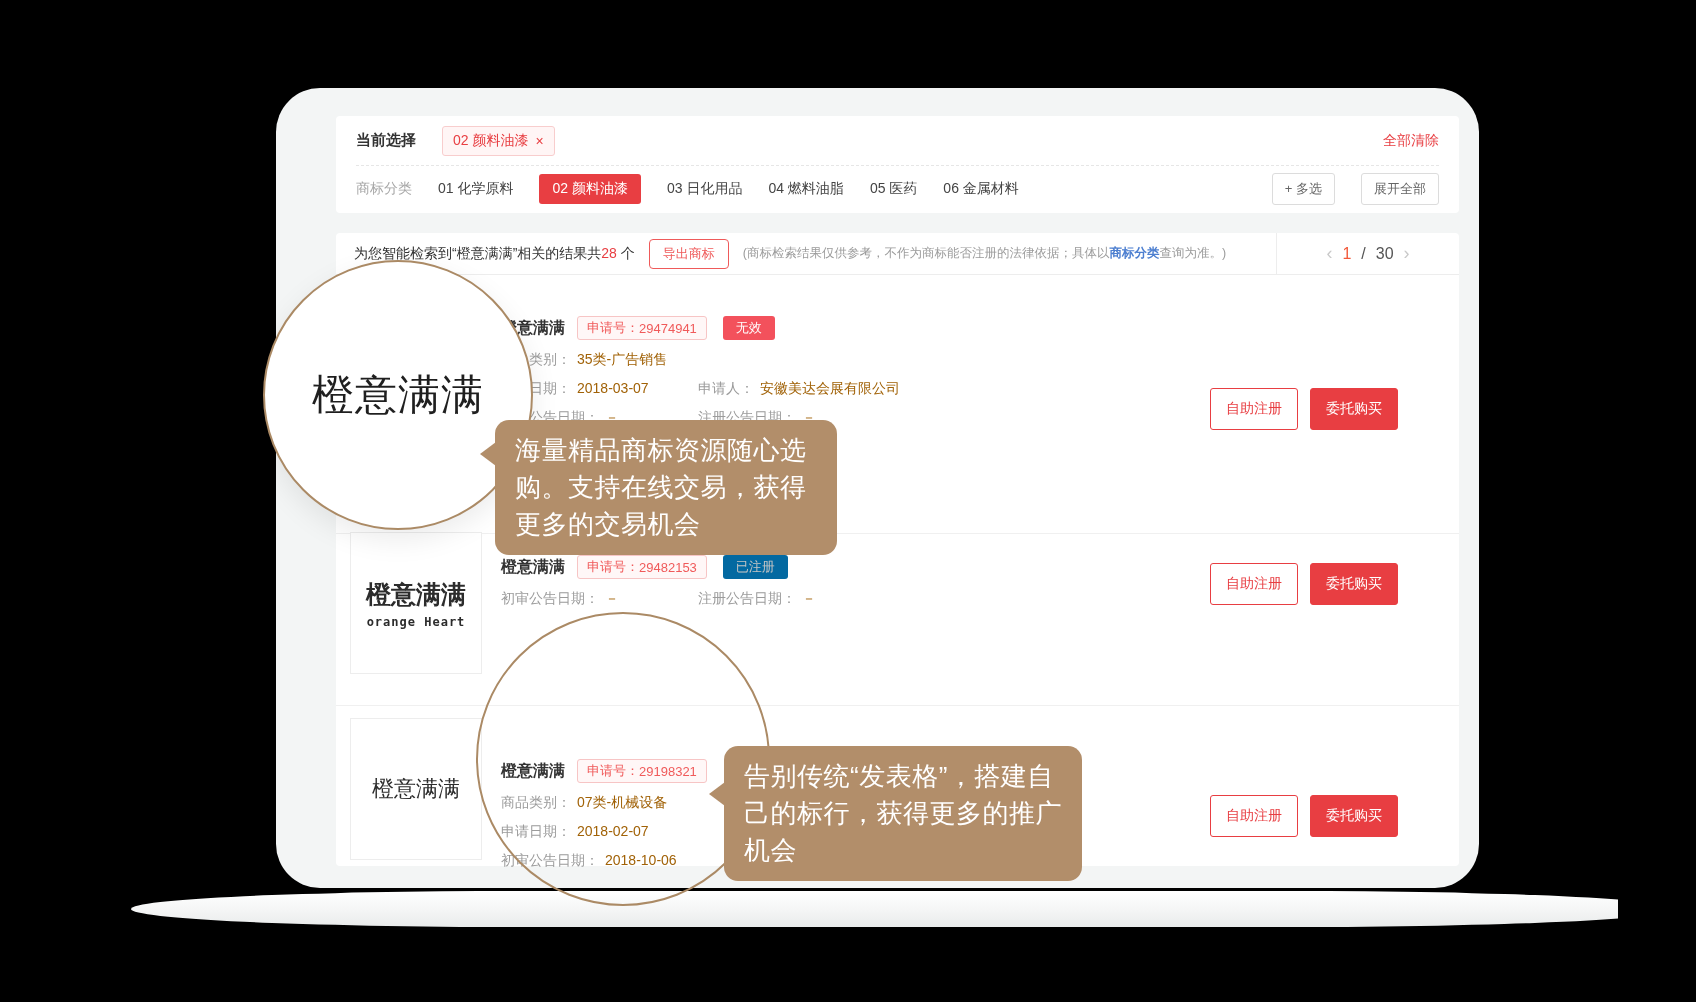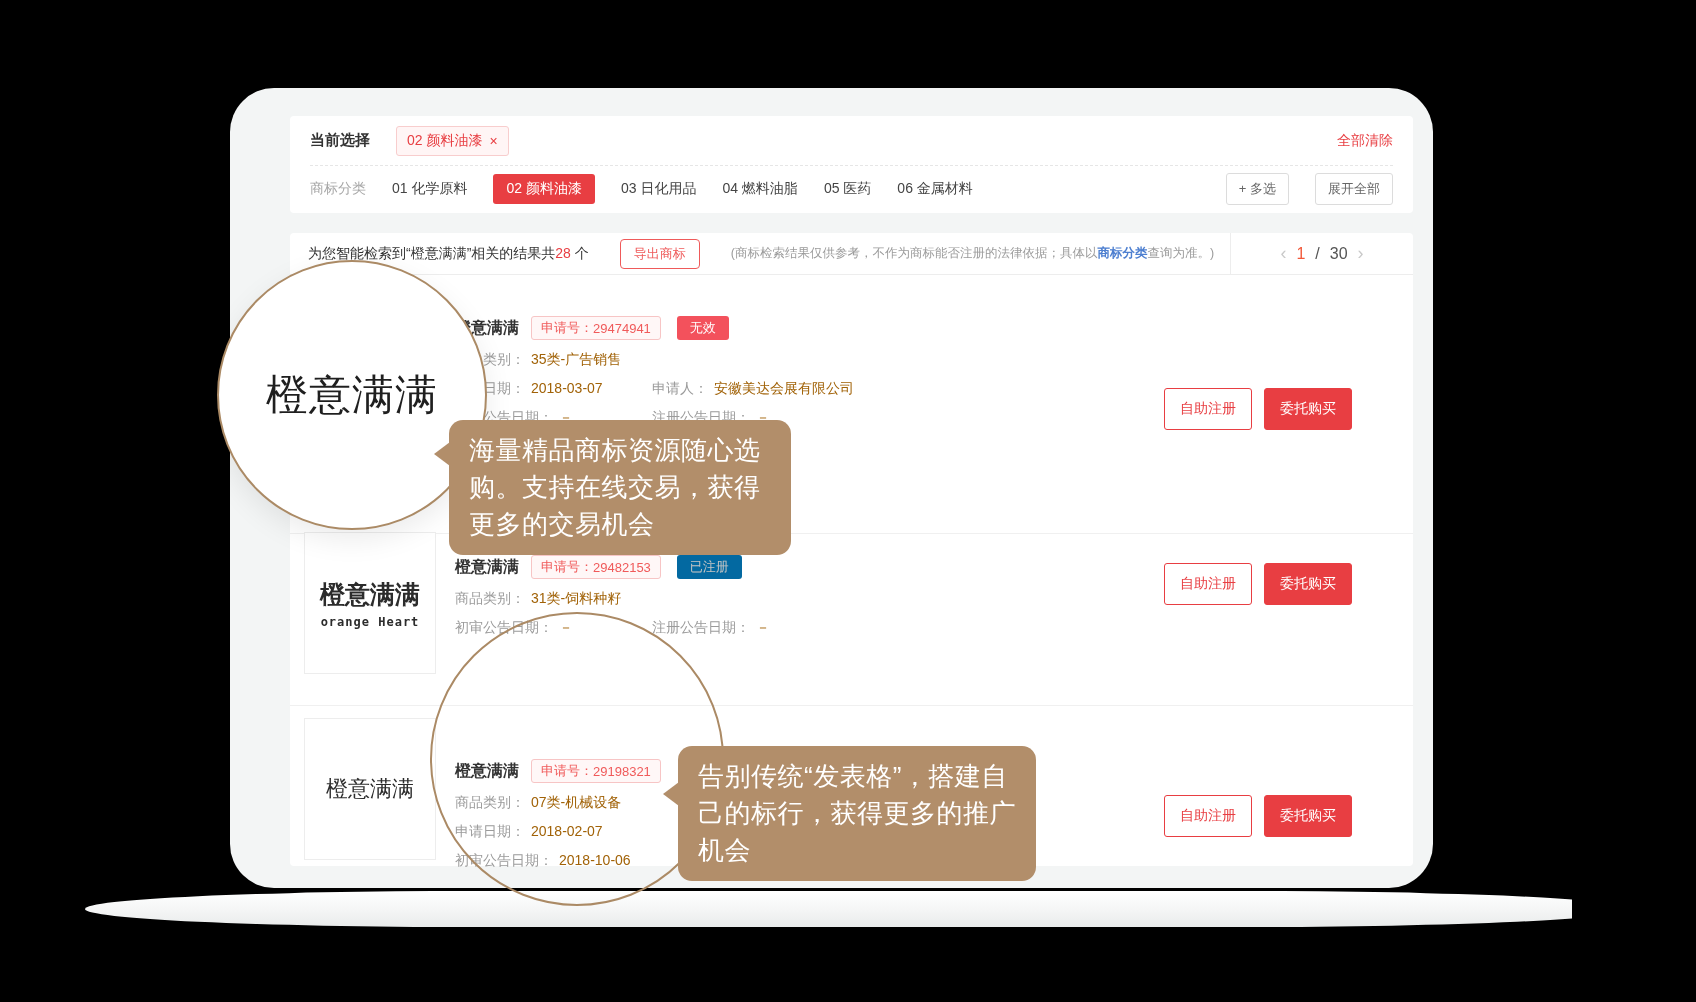--- a/index.html
+++ b/index.html
@@ -1,17 +1,17 @@
 <!DOCTYPE html>
 <html><head>
 <meta charset="utf-8">
 <style>
   html,body{margin:0;padding:0;background:#000;}
   .stage{position:relative;width:1572px;height:1002px;background:#000;overflow:hidden;
-         font-family:"Liberation Sans","DejaVu Sans",sans-serif;color:#333;}
+         font-family:"Liberation Sans","DejaVu Sans",sans-serif;color:#333;margin-left:46px;}
 
   
   .laptop-base{position:absolute;left:85px;top:891px;width:1545px;height:36px;
     background:linear-gradient(180deg,#ffffff 0%,#f4f5f5 55%,#e9ebeb 100%);
     border-radius:50% / 100%;}
 
   
   .page{position:absolute;left:230px;top:88px;width:1203px;height:800px;
     background:#f3f5f5;border-radius:44px;overflow:hidden;}
 
@@ -30,21 +30,21 @@
   .filter-bottom{height:46px;display:flex;align-items:center;padding:0 20px;gap:26px;}
   .lbl-gray{font-size:14px;color:#a6a6a6;}
   .cat{font-size:14px;color:#444;cursor:pointer;white-space:nowrap;}
   .cat.selected{background:#e83e42;color:#fff;border-radius:3px;padding:6px 13px;}
   .spacer{flex:1;}
   .ghost-btn{background:#fff;border:1px solid #dcdcdc;border-radius:3px;color:#666;
     font-size:13px;padding:6px 12px;cursor:pointer;white-space:nowrap;
     font-family:inherit;}
 
   .results-header{position:relative;height:41px;border-bottom:1px solid #ededed;
-    display:flex;align-items:center;padding:0 200px 0 18px;gap:31px;}
+    display:flex;align-items:center;padding:0 200px 0 18px;gap:14px;}
   .summary{font-size:14px;color:#333;white-space:nowrap;}
   .summary .cnt{color:#e83e42;}
   .export-btn{background:#fff;border:1px solid #ef5a5a;color:#ef5a5a;border-radius:4px;
     font-size:13px;padding:5px 13px;cursor:pointer;white-space:nowrap;font-family:inherit;}
   .disclaimer{font-size:12.5px;color:#9b9b9b;white-space:nowrap;}
   .disclaimer .lnk{color:#4d7fd0;font-weight:700;cursor:pointer;}
   .pagination{position:absolute;right:0;top:0;width:182px;height:100%;
     border-left:1px solid #ededed;display:flex;align-items:center;justify-content:center;
     gap:10px;font-size:16px;color:#555;}
   .pg-arrow{color:#c9c9c9;font-size:18px;cursor:pointer;}
@@ -197,21 +197,20 @@
         </div>
         <div class="row-content">
           <div class="title-line">
             <span class="tm-title">橙意满满</span>
             <span class="appno-tag">
                 <span>申请号：</span>
                 <span>29482153</span>
               </span>
             <span class="badge badge-registered">已注册</span>
           </div>
-          <div class="info-line"><span class="il"><span class="lbl">商品类别：</span><span class="val">31类-饲料种籽</span></span></div>
           <div class="info-line">
             <span class="il w"><span class="lbl">初审公告日期：</span><span class="val">－</span></span>
             <span class="il"><span class="lbl">注册公告日期：</span><span class="val">－</span></span>
           </div>
         </div>
         <div class="row-actions">
           <button class="btn-outline">自助注册</button>
           <button class="btn-solid">委托购买</button>
         </div>
       </div>

